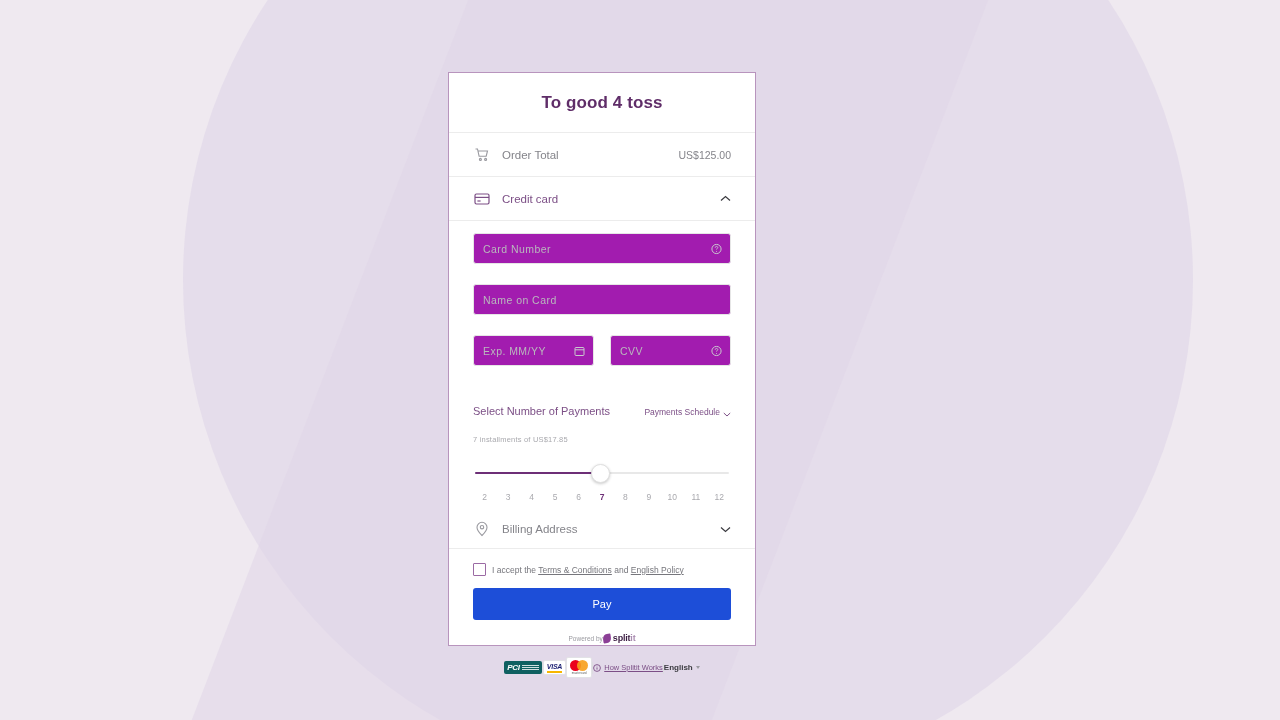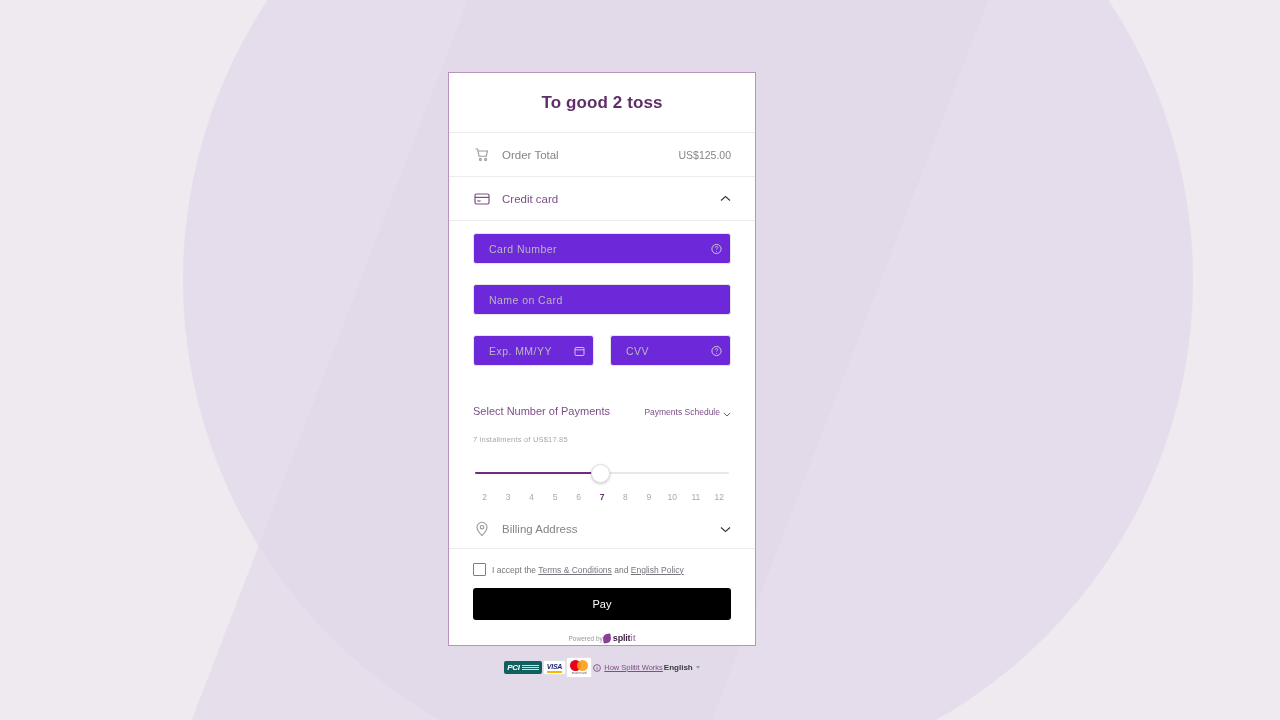--- a/index.html
+++ b/index.html
@@ -117,23 +117,23 @@
     flex: 1 1 auto;
   }
   .field {
     position: relative;
     height: 31px;
     border: 1px solid #e6e6e6;
     border-radius: 3px;
     box-sizing: border-box;
     display: flex;
     align-items: center;
-    padding: 0 15px;
+    padding: 0 9px;
     margin-bottom: 20px;
-    background: #6d28d9;
+    background: #a21caf;
   }
   .field .ph {
     font-size: 10.5px;
     color: #b9b9bd;
     letter-spacing: .45px;
   }
   .field .field-icon {
     position: absolute;
     right: 8px;
     top: 50%;
@@ -260,21 +260,21 @@
     color: #76767c;
   }
   .terms-text a {
     color: #76767c;
     text-decoration: underline;
   }
 
   .pay-button {
     margin-top: 12px;
     height: 32px;
-    background: #000000;
+    background: #1d4ed8;
     border: none;
     border-radius: 3px;
     color: #ffffff;
     font-size: 11px;
     font-family: "Liberation Sans", sans-serif;
     width: 100%;
     cursor: default;
   }
 
   
@@ -414,21 +414,21 @@
 <body>
 
 <div class="bg-layer">
   <div class="bg-circle"></div>
   <div class="bg-poly"></div>
 </div>
 
 <div class="checkout-card">
 
   <div class="card-header">
-    <div class="merchant-title">To good 2 toss</div>
+    <div class="merchant-title">To good 4 toss</div>
   </div>
 
   <div class="row-line">
     <span class="row-icon">
       <svg width="16" height="16" viewBox="0 0 16 16" fill="none" stroke="#9a9aa0" stroke-width="1.1">
         <path d="M1.5 2h2l1.6 7.2h7.1l1.3-5.2H4.2"></path>
         <circle cx="6.4" cy="12.4" r="1"></circle>
         <circle cx="11.6" cy="12.4" r="1"></circle>
       </svg>
     </span>

